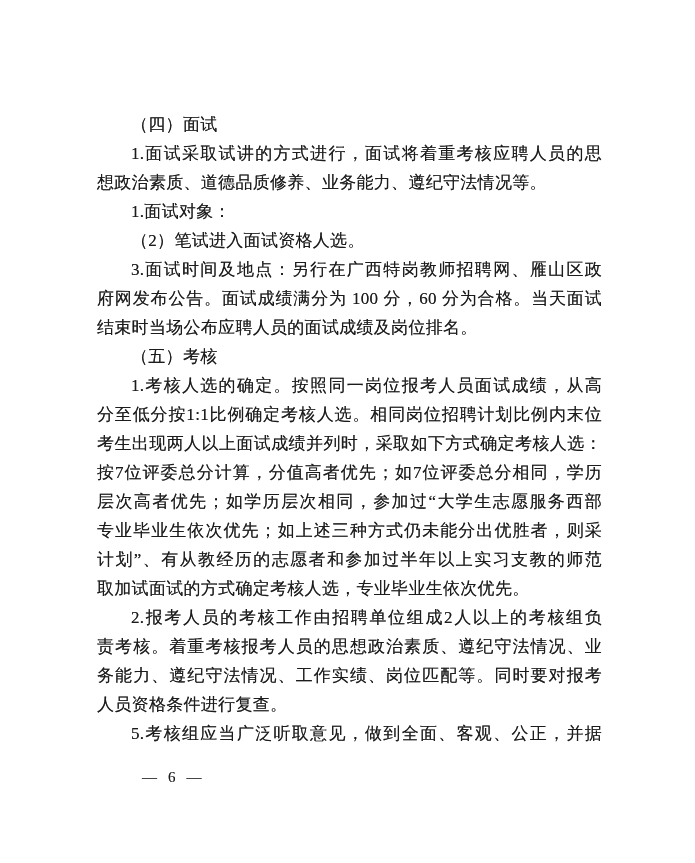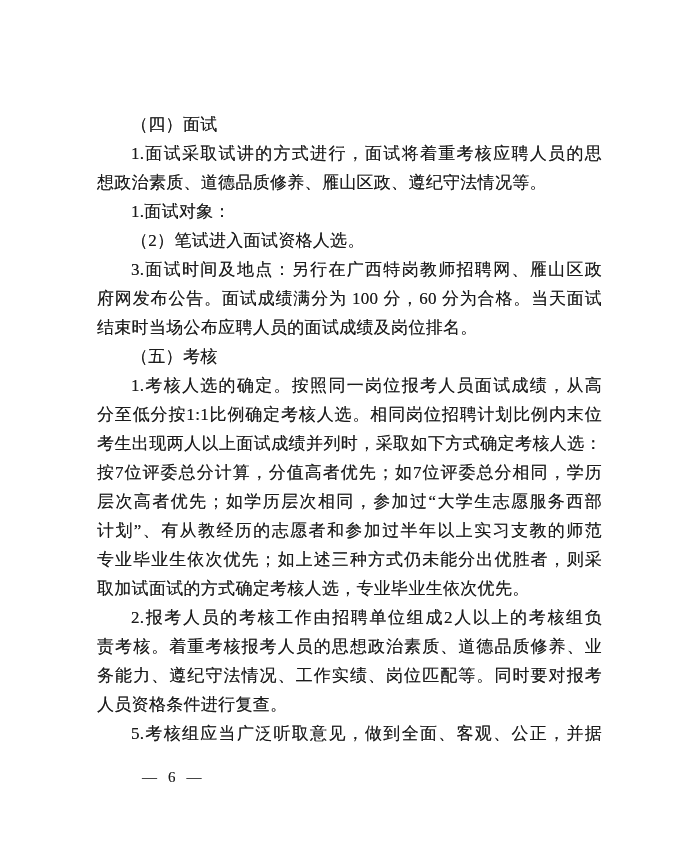--- a/index.html
+++ b/index.html
@@ -58,37 +58,37 @@
     font-size: 15px;
   }
 </style>
 </head>
 <body>
 
 <div class="page">
   <div class="body-block" id="document-body">
       <div class="line indent">（四）面试</div>
       <div class="line indent fill">1.面试采取试讲的方式进行，面试将着重考核应聘人员的思</div>
-      <div class="line">想政治素质、道德品质修养、雁山区政、遵纪守法情况等。</div>
+      <div class="line">想政治素质、道德品质修养、业务能力、遵纪守法情况等。</div>
       <div class="line indent">1.面试对象：</div>
       <div class="line indent">（2）笔试进入面试资格人选。</div>
       <div class="line indent fill">3.面试时间及地点：另行在广西特岗教师招聘网、雁山区政</div>
       <div class="line fill">府网发布公告。面试成绩满分为 100 分，60 分为合格。当天面试</div>
       <div class="line">结束时当场公布应聘人员的面试成绩及岗位排名。</div>
       <div class="line indent">（五）考核</div>
       <div class="line indent fill">1.考核人选的确定。按照同一岗位报考人员面试成绩，从高</div>
       <div class="line fill">分至低分按1:1比例确定考核人选。相同岗位招聘计划比例内末位</div>
       <div class="line fill">考生出现两人以上面试成绩并列时，采取如下方式确定考核人选：</div>
       <div class="line fill">按7位评委总分计算，分值高者优先；如7位评委总分相同，学历</div>
       <div class="line fill">层次高者优先；如学历层次相同，参加过“大学生志愿服务西部</div>
+      <div class="line fill">专业毕业生依次优先；如上述三种方式仍未能分出优胜者，则采</div>
       <div class="line fill">计划”、有从教经历的志愿者和参加过半年以上实习支教的师范</div>
-      <div class="line fill">专业毕业生依次优先；如上述三种方式仍未能分出优胜者，则采</div>
       <div class="line">取加试面试的方式确定考核人选，专业毕业生依次优先。</div>
       <div class="line indent fill">2.报考人员的考核工作由招聘单位组成2人以上的考核组负</div>
-      <div class="line fill">责考核。着重考核报考人员的思想政治素质、道德品质修养、业</div>
+      <div class="line fill">责考核。着重考核报考人员的思想政治素质、遵纪守法情况、业</div>
       <div class="line fill">务能力、遵纪守法情况、工作实绩、岗位匹配等。同时要对报考</div>
       <div class="line">人员资格条件进行复查。</div>
       <div class="line indent fill">5.考核组应当广泛听取意见，做到全面、客观、公正，并据</div>
     </div>
   <div class="footer">
     <span class="dash">—</span>
     <span class="num">6</span>
     <span class="dash">—</span>
   </div>
 </div>

